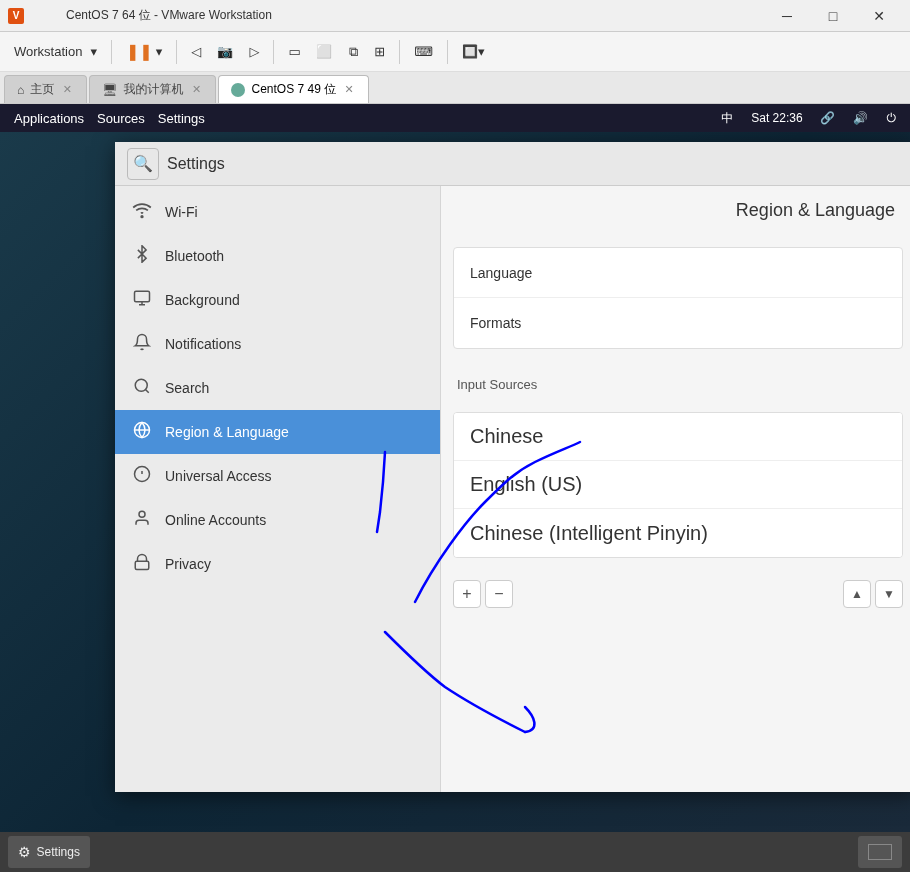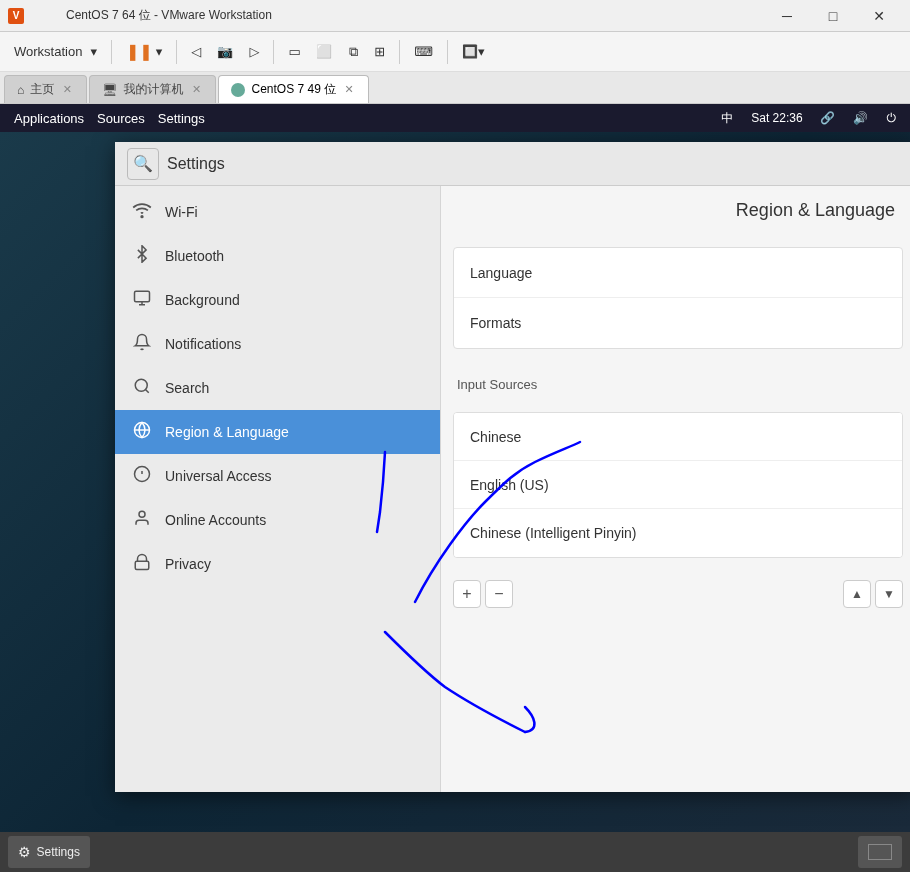--- a/index.html
+++ b/index.html
@@ -215,21 +215,21 @@
       font-weight: 500;
       color: #555;
       padding: 12px 16px 4px 16px;
     }
 
     .input-sources-item {
       height: 48px;
       display: flex;
       align-items: center;
       padding: 0 16px;
-      font-size: 14px;
+      font-size: 20px;
       color: #333;
       border-bottom: 1px solid #eee;
       background: white;
     }
     .input-sources-item:last-child { border-bottom: none; }
 
     .bottom-toolbar {
       display: flex;
       align-items: center;
       padding: 6px 12px;

